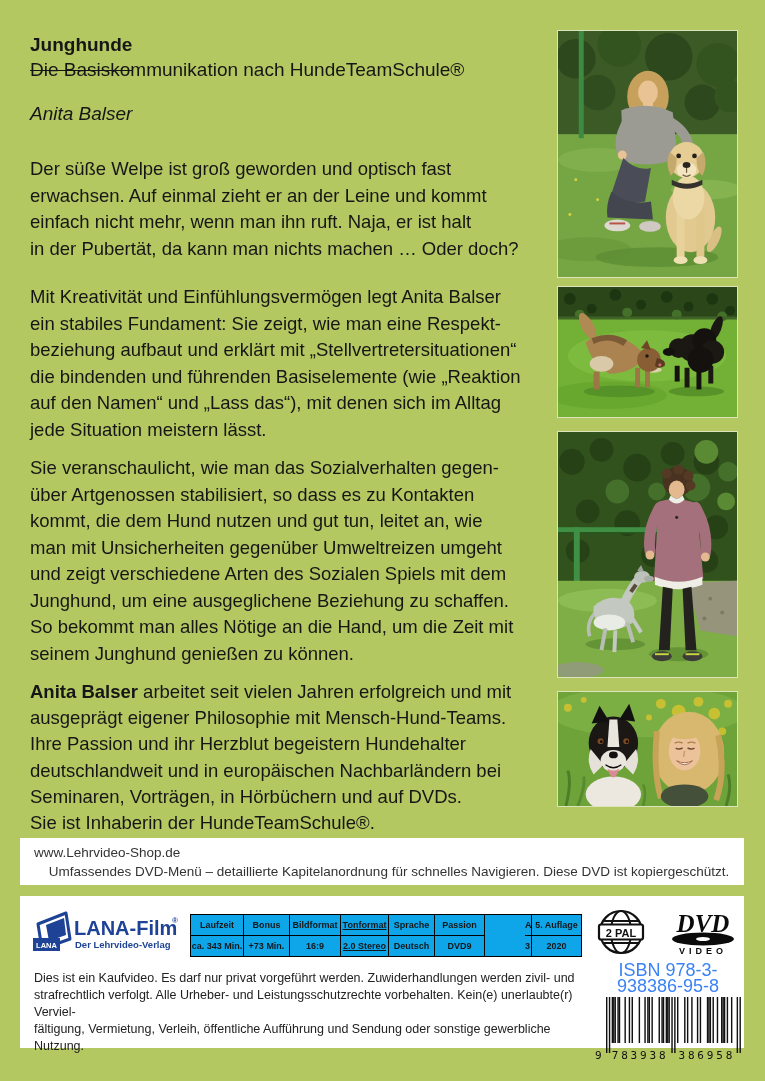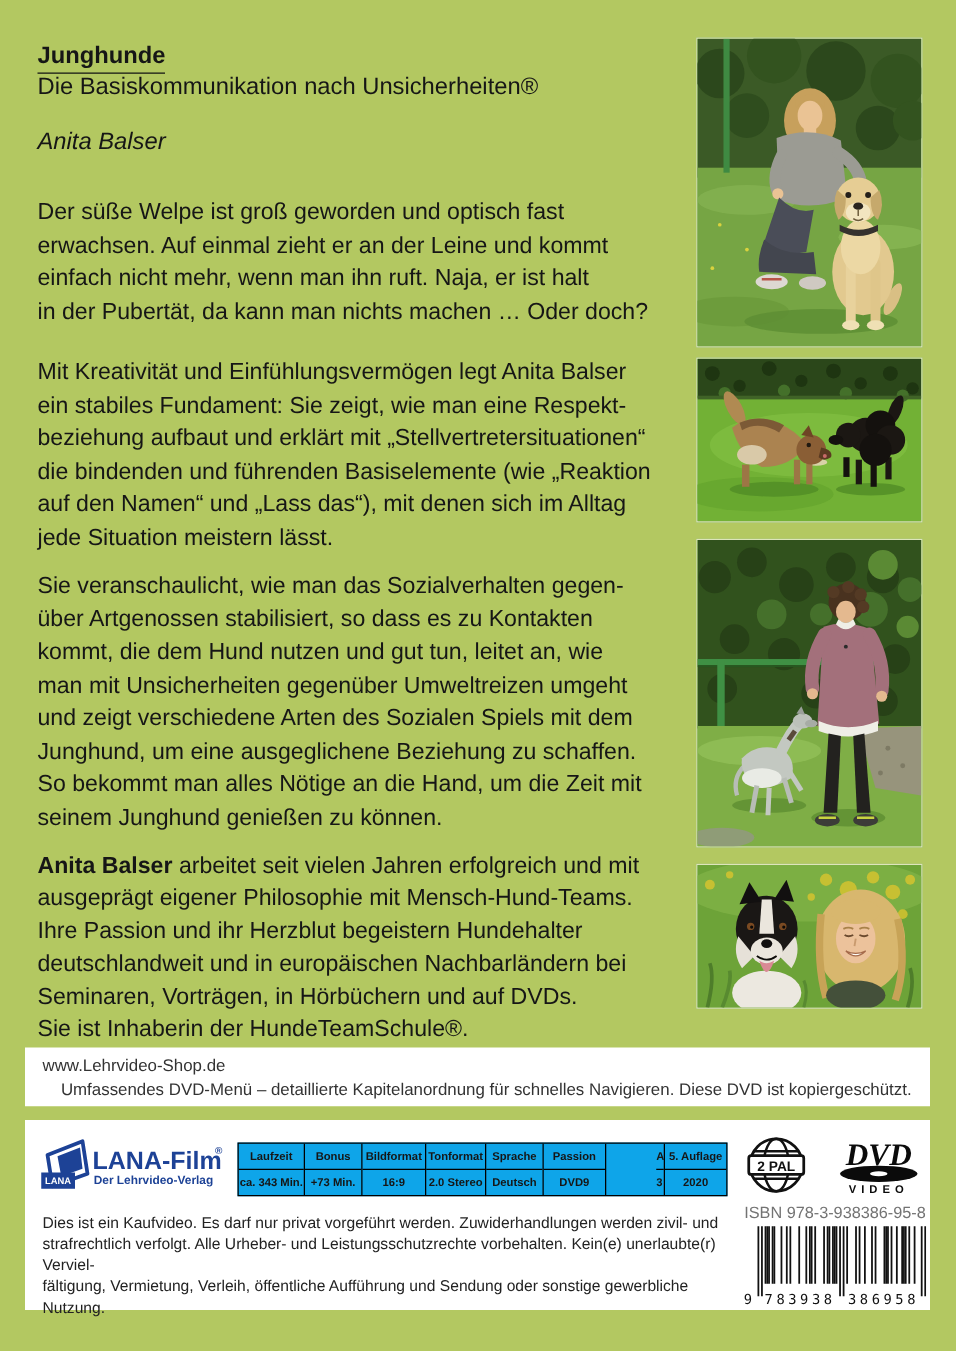--- a/index.html
+++ b/index.html
@@ -6,21 +6,21 @@
   body{
     width:765px;height:1081px;position:relative;overflow:hidden;
     background:#b3c861;
     font-family:"Liberation Sans","DejaVu Sans",sans-serif;
     color:#161616;
     -webkit-font-smoothing:antialiased;
   }
   .abs{position:absolute;}
   
   .title{left:30px;top:33px;font-size:19px;font-weight:bold;line-height:24px;}
-  .title .u{display:inline-block;border-bottom:1.5px solid #131313;padding-bottom:1px;}
+  .title .u{display:inline-block;border-bottom:1.5px solid #131313;padding-bottom:13px;}
   .subtitle{left:30px;top:58px;font-size:19px;line-height:24px;}
   .author{left:30px;top:103px;font-size:19px;font-style:italic;}
   .para{left:30px;width:527px;font-size:18.5px;line-height:26.5px;white-space:pre-line;}
   .p1{top:156px;}
   .p2{top:284px;}
   .p3{top:455px;}
   .p4{top:679px;line-height:26.2px;}
   .p4 b{font-weight:bold;}
   
   .photo{left:557px;width:181px;border:1px solid #dde4bb;box-sizing:border-box;background:#6da338;}
@@ -37,35 +37,35 @@
   .infobox{left:20px;top:896px;width:724px;height:152px;background:#ffffff;}
   .lana-logo{left:12px;top:13px;width:156px;height:46px;}
   .spec-table{left:170px;top:18px;width:392px;display:flex;border:1px solid #000;box-sizing:border-box;background:#0ea5e9;}
   .spec-col{box-sizing:border-box;}
   .spec-col + .spec-col{border-left:1px solid #000;}
   .spec-col .h,.spec-col .v{
     height:20px;line-height:20px;text-align:center;
     font-size:9px;font-weight:bold;white-space:nowrap;overflow:hidden;
   }
   .spec-col .h{border-bottom:1px solid #000;}
-  .w0{width:52px;}.w1{width:46px;}.w2{width:51px;}.w3{width:48px;}
+  .w0{width:52px;}.w1{width:46px;}.w2{width:51px;}.w3{width:48px;text-decoration:underline;}
   .w4{width:46px;}.w5{width:50px;}.w6{width:47px;padding-left:40px;}.w7{width:50px;}
   .pal-logo{left:574px;top:10px;width:54px;height:56px;}
   .dvd-logo{left:650px;top:14px;width:66px;height:48px;}
   .legal{left:14px;top:74px;width:562px;font-size:12.5px;line-height:17px;color:#222;white-space:pre-line;}
   .copyright{left:14px;top:129px;font-size:13.5px;font-weight:bold;color:#111;}
   .isbn-block{left:574px;top:66px;width:148px;text-align:center;}
-  .isbn-label{font-size:13px;color:#737373;line-height:16px;}
+  .isbn-label{font-size:18px;color:#3b82f6;line-height:16px;}
   .isbn-block svg{display:block;margin:2px auto 0 auto;}
 </style>
 </head>
 <body>
 
 <div class="abs title"><span class="u">Junghunde</span></div>
-<div class="abs subtitle">Die Basiskommunikation nach Unsicherheiten®</div>
+<div class="abs subtitle">Die Basiskommunikation nach HundeTeamSchule®</div>
 <div class="abs author">Anita Balser</div>
 
 <div class="abs para p1">Der süße Welpe ist groß geworden und optisch fast
 erwachsen. Auf einmal zieht er an der Leine und kommt
 einfach nicht mehr, wenn man ihn ruft. Naja, er ist halt
 in der Pubertät, da kann man nichts machen … Oder doch?</div>
 <div class="abs para p2">Mit Kreativität und Einfühlungsvermögen legt Anita Balser
 ein stabiles Fundament: Sie zeigt, wie man eine Respekt-
 beziehung aufbaut und erklärt mit „Stellvertretersituationen“
 die bindenden und führenden Basiselemente (wie „Reaktion

